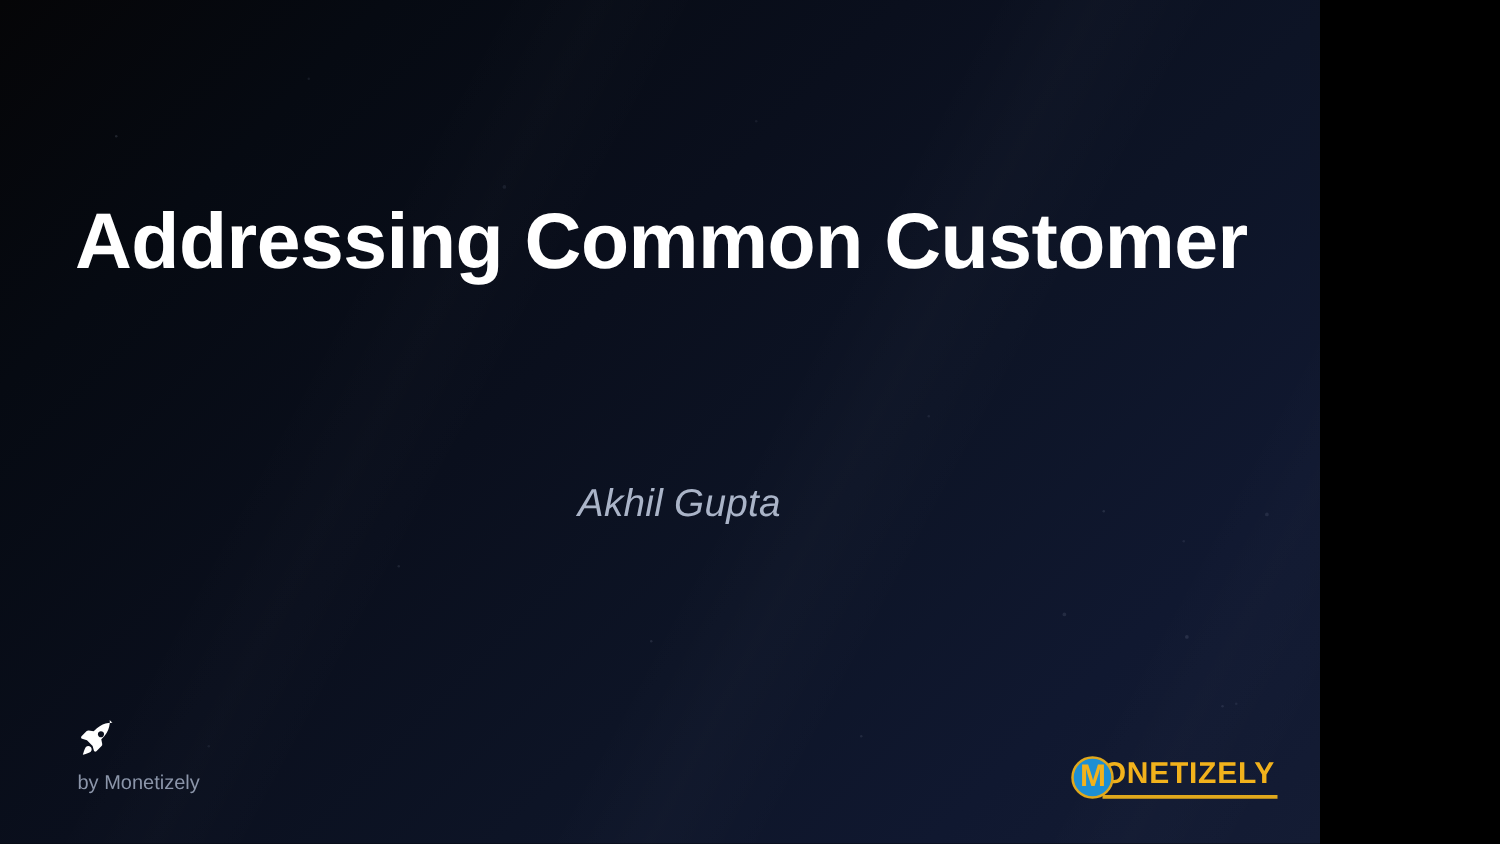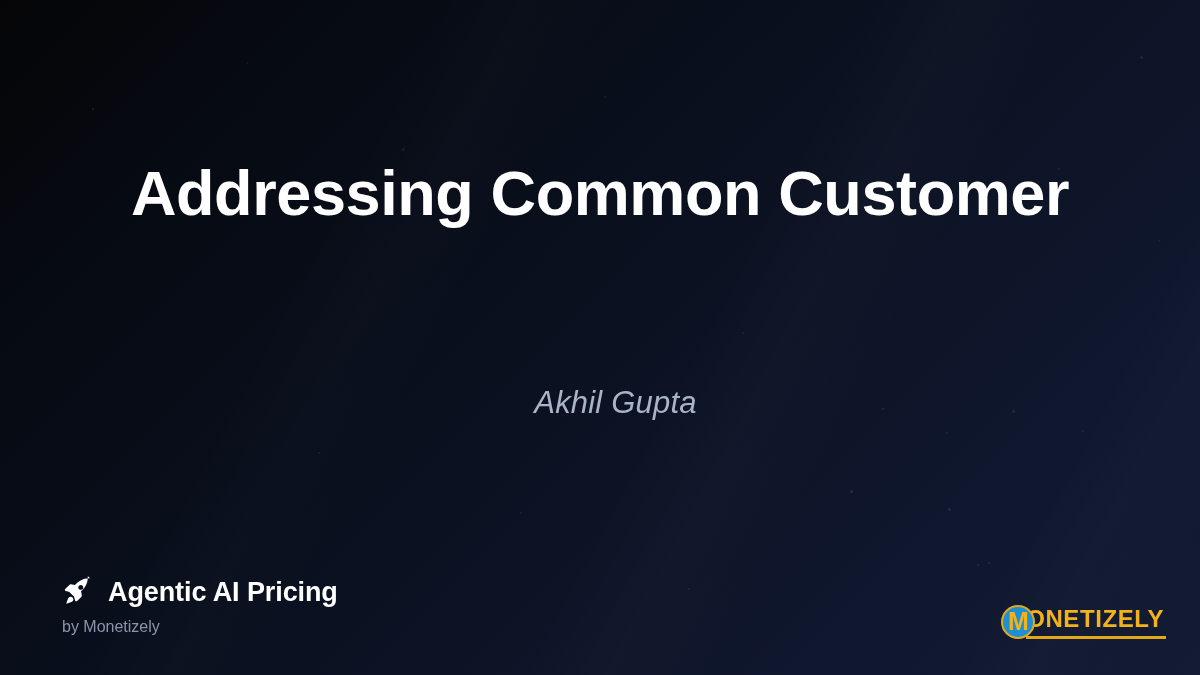--- a/index.html
+++ b/index.html
@@ -7,21 +7,21 @@
     margin: 0;
     padding: 0;
     background: #000000;
   }
   body {
     font-family: "Liberation Sans", sans-serif;
   }
 
   #slide {
     position: relative;
-    width: 1200px;
+    width: 1056px;
     height: 675px;
     overflow: hidden;
     background-color: #0a0f1c;
     background-image:
       linear-gradient(135deg,
         #050507 0%,
         #060a12 18%,
         #0a0f1d 42%,
         #0d1426 62%,
         #101830 82%,
@@ -216,21 +216,20 @@
   <div class="footer-left">
     <div class="brand-row">
       <span class="rocket-icon">
         <svg viewBox="0 0 32 32" width="34" height="34" aria-hidden="true">
           <g fill="#ffffff">
             <path d="M28.6 3.4c-.2-.2-.5-.3-.8-.3-3.1-.1-6.2.7-8.9 2.3-1.9 1.1-3.5 2.5-4.9 4.1l-3.6-.7c-.6-.1-1.2.1-1.6.5l-3.9 3.9c-.3.3-.4.7-.3 1.1.1.4.4.7.8.8l3.6 1c0 .1.1.2.2.3l3.7 3.7c.1.1.2.1.3.2l1 3.6c.1.4.4.7.8.8.1 0 .2.1.3.1.3 0 .6-.1.8-.3l3.9-3.9c.4-.4.6-1 .5-1.6l-.7-3.6c1.6-1.4 3-3 4.1-4.9 1.6-2.7 2.4-5.8 2.3-8.9 0-.3-.1-.6-.4-.8zM21.2 13.3c-.9.9-2.4.9-3.3 0-.9-.9-.9-2.4 0-3.3.9-.9 2.4-.9 3.3 0 .9.9.9 2.4 0 3.3z"></path>
             <path d="M8.2 21.2c-.9.9-2.3 5.9-2.3 5.9s5-1.4 5.9-2.3c1-1 1-2.6 0-3.6-1-1-2.6-1-3.6 0z"></path>
           </g>
         </svg>
       </span>
-      <span class="brand-name">Agentic AI Pricing</span>
     </div>
     <div class="brand-sub">by Monetizely</div>
   </div>
 
   <div class="footer-right">
     <div class="logo-wrap">
       <span class="logo-mark">
         <span class="logo-mark-letter">M</span>
       </span>
       <span class="logo-word">ONETIZELY</span>

